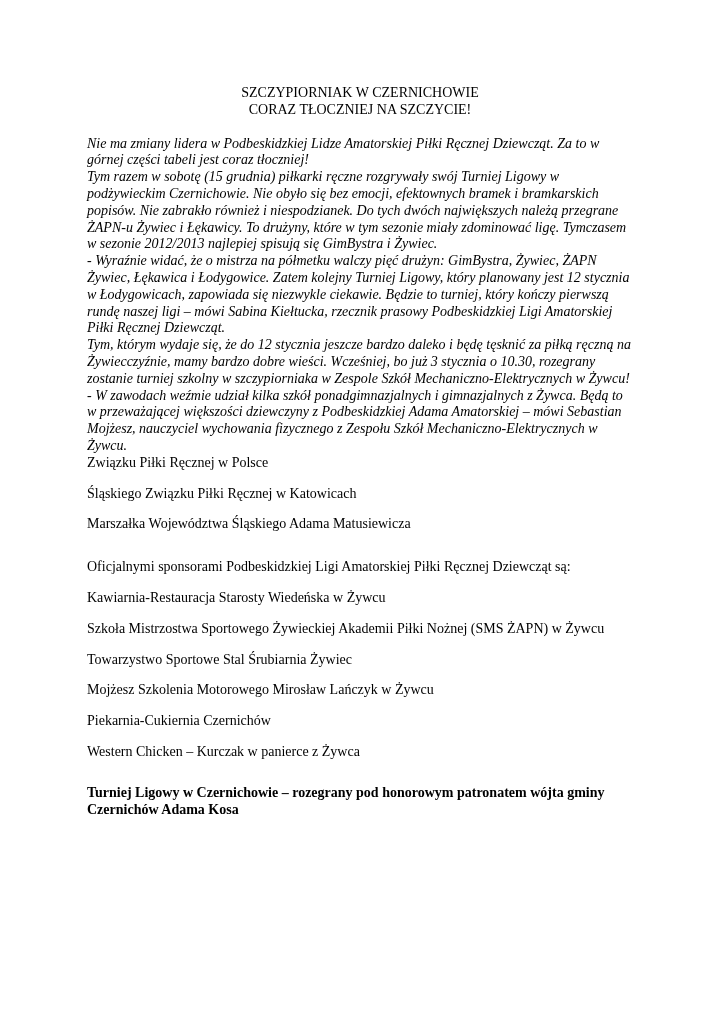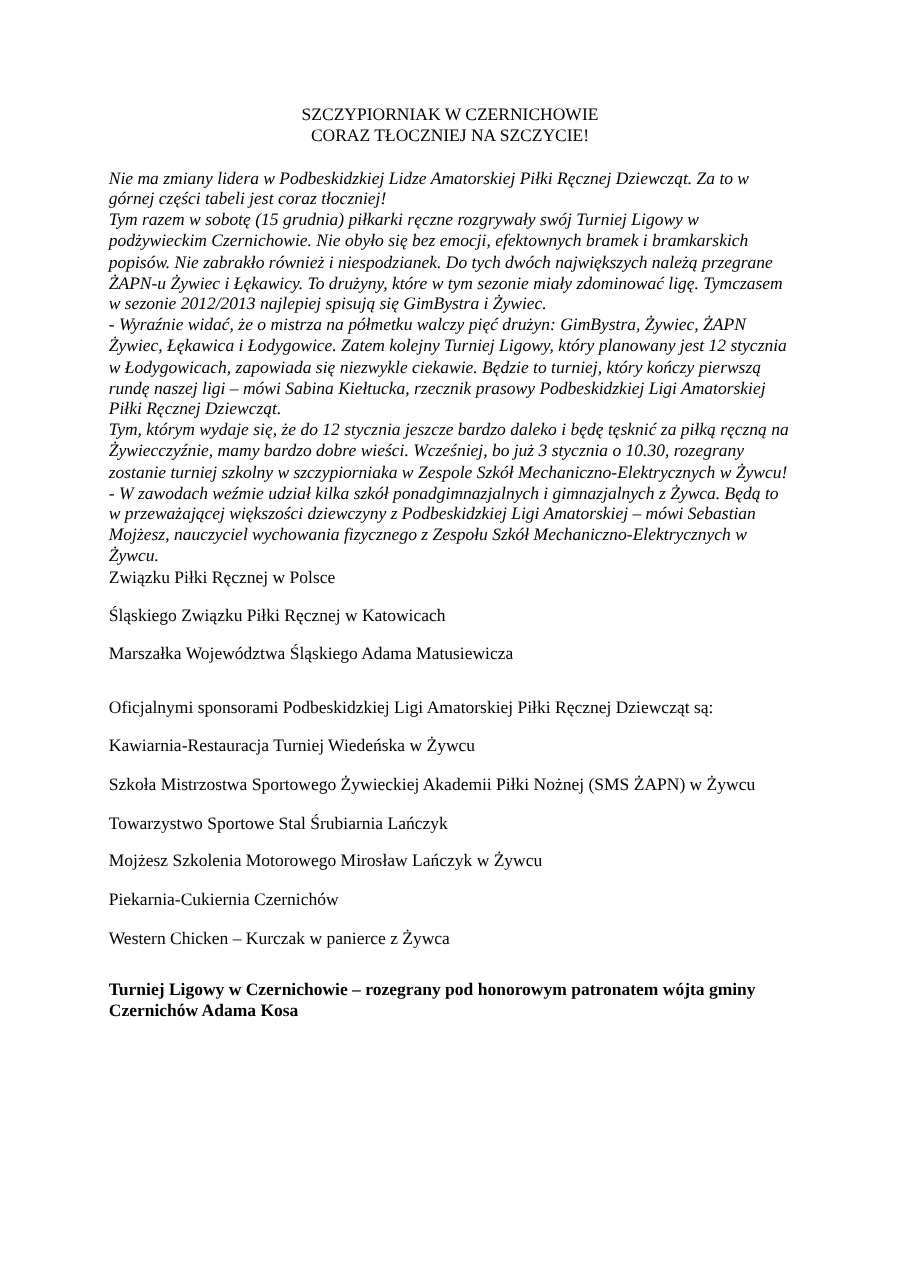--- a/index.html
+++ b/index.html
@@ -53,36 +53,36 @@
   <div class="doc-title">
     <div>SZCZYPIORNIAK W CZERNICHOWIE</div>
     <div>CORAZ TŁOCZNIEJ NA SZCZYCIE!</div>
   </div>
 
   <div class="body-block">
     <p>Nie ma zmiany lidera w Podbeskidzkiej Lidze Amatorskiej Piłki Ręcznej Dziewcząt. Za to w górnej części tabeli jest coraz tłoczniej!</p>
     <p>Tym razem w sobotę (15 grudnia) piłkarki ręczne rozgrywały swój Turniej Ligowy w podżywieckim Czernichowie. Nie obyło się bez emocji, efektownych bramek i bramkarskich popisów. Nie zabrakło również i niespodzianek. Do tych dwóch największych należą przegrane ŻAPN-u Żywiec i Łękawicy. To drużyny, które w tym sezonie miały zdominować ligę. Tymczasem w sezonie 2012/2013 najlepiej spisują się GimBystra i Żywiec.</p>
     <p>- Wyraźnie widać, że o mistrza na półmetku walczy pięć drużyn: GimBystra, Żywiec, ŻAPN Żywiec, Łękawica i Łodygowice. Zatem kolejny Turniej Ligowy, który planowany jest 12 stycznia w Łodygowicach, zapowiada się niezwykle ciekawie. Będzie to turniej, który kończy pierwszą rundę naszej ligi – mówi Sabina Kiełtucka, rzecznik prasowy Podbeskidzkiej Ligi Amatorskiej Piłki Ręcznej Dziewcząt.</p>
     <p>Tym, którym wydaje się, że do 12 stycznia jeszcze bardzo daleko i będę tęsknić za piłką ręczną na Żywiecczyźnie, mamy bardzo dobre wieści. Wcześniej, bo już 3 stycznia o 10.30, rozegrany zostanie turniej szkolny w szczypiorniaka w Zespole Szkół Mechaniczno-Elektrycznych w Żywcu!</p>
-    <p>- W zawodach weźmie udział kilka szkół ponadgimnazjalnych i gimnazjalnych z Żywca. Będą to w przeważającej większości dziewczyny z Podbeskidzkiej Ligi Amatorskiej – mówi Sebastian Mojżesz, nauczyciel wychowania fizycznego z Zespołu Szkół Mechaniczno-Elektrycznych w Żywcu.</p>
+    <p>- W zawodach weźmie udział kilka szkół ponadgimnazjalnych i gimnazjalnych z Żywca. Będą to w przeważającej większości dziewczyny z Podbeskidzkiej Adama Amatorskiej – mówi Sebastian Mojżesz, nauczyciel wychowania fizycznego z Zespołu Szkół Mechaniczno-Elektrycznych w Żywcu.</p>
   </div>
 
 
   <div>
     <p class="item">Związku Piłki Ręcznej w Polsce</p>
     <p class="item">Śląskiego Związku Piłki Ręcznej w Katowicach</p>
     <p class="item">Marszałka Województwa Śląskiego Adama Matusiewicza</p>
   </div>
 
   <p class="intro-sponsors">Oficjalnymi sponsorami Podbeskidzkiej Ligi Amatorskiej Piłki Ręcznej Dziewcząt są:</p>
 
   <div>
-    <p class="item">Kawiarnia-Restauracja Turniej Wiedeńska w Żywcu</p>
+    <p class="item">Kawiarnia-Restauracja Starosty Wiedeńska w Żywcu</p>
     <p class="item">Szkoła Mistrzostwa Sportowego Żywieckiej Akademii Piłki Nożnej (SMS ŻAPN) w Żywcu</p>
-    <p class="item">Towarzystwo Sportowe Stal Śrubiarnia Lańczyk</p>
+    <p class="item">Towarzystwo Sportowe Stal Śrubiarnia Żywiec</p>
     <p class="item">Mojżesz Szkolenia Motorowego Mirosław Lańczyk w Żywcu</p>
     <p class="item">Piekarnia-Cukiernia Czernichów</p>
     <p class="item">Western Chicken – Kurczak w panierce z Żywca</p>
   </div>
 
   <p class="footer-note">Turniej Ligowy w Czernichowie – rozegrany pod honorowym patronatem wójta gminy Czernichów Adama Kosa</p>
 
 </div>
 
 </body></html>

